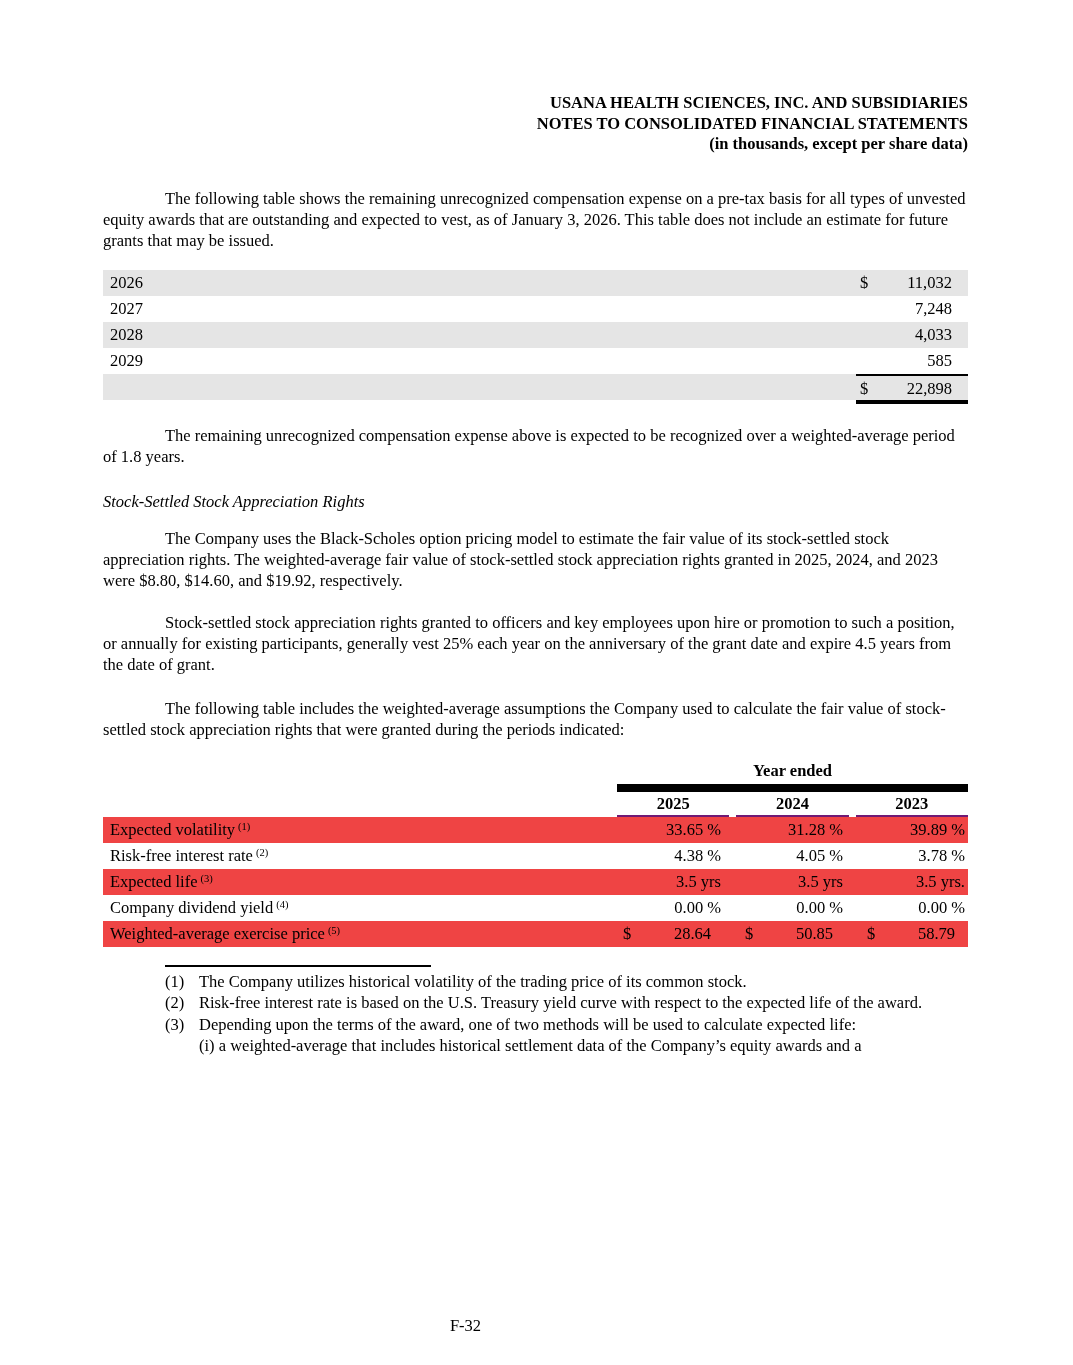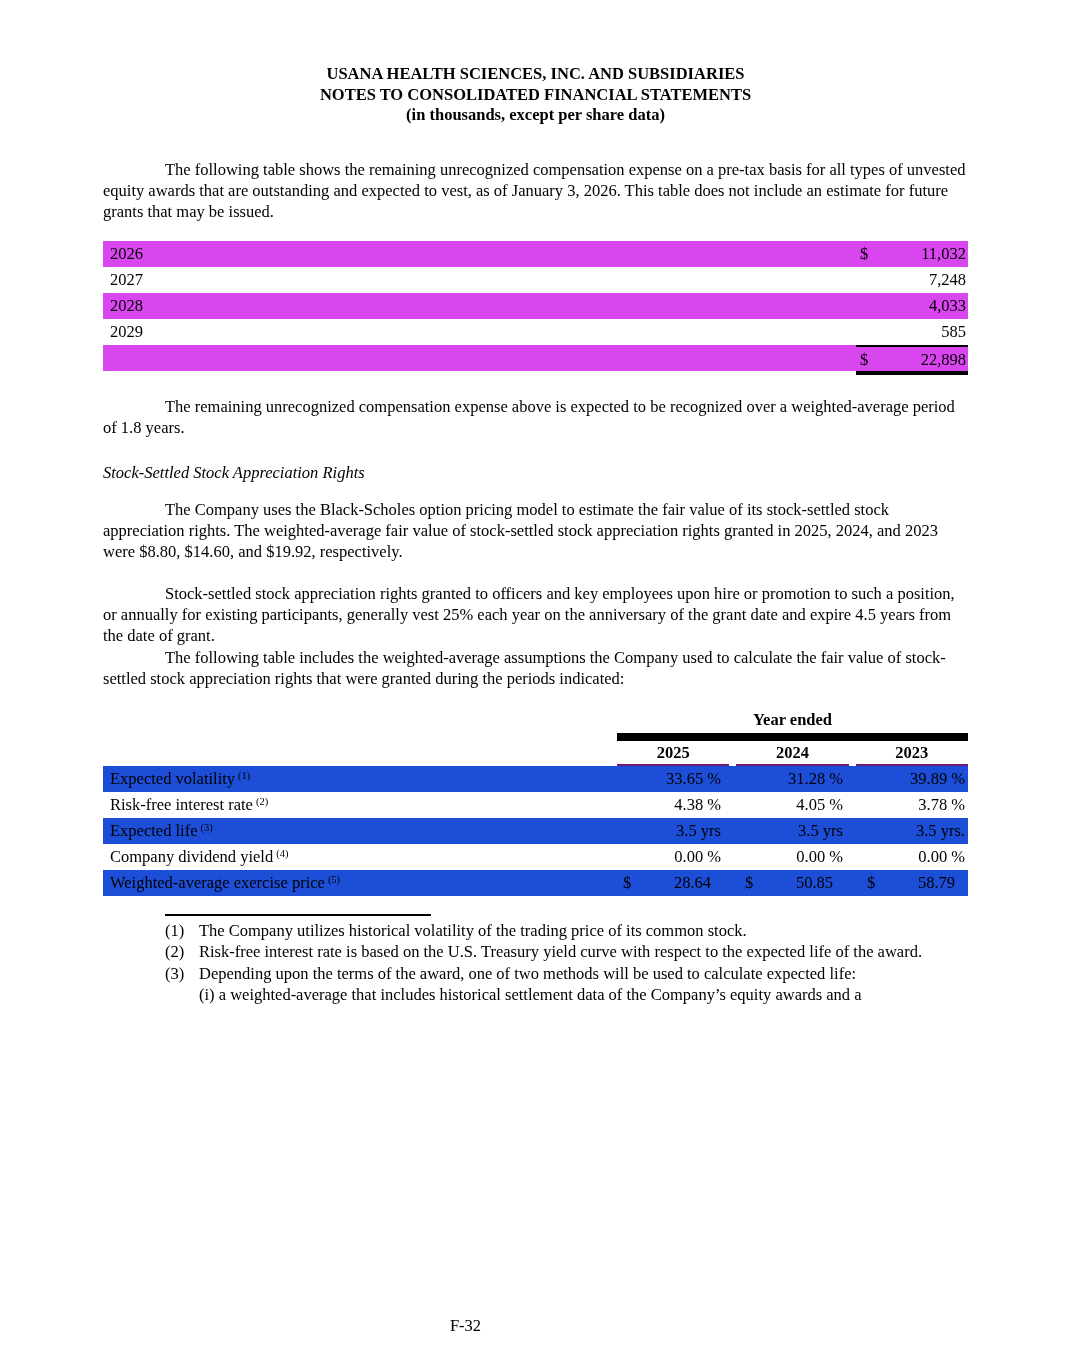--- a/index.html
+++ b/index.html
@@ -16,57 +16,57 @@
     overflow: hidden;
   }
   .content {
     position: absolute;
     left: 103px;
     top: 0;
     width: 865px;
   }
   
   .doc-header {
-    margin-top: 64px;
-    text-align: center;
+    margin-top: 93px;
+    text-align: right;
     font-weight: bold;
     line-height: 20.5px;
   }
   
   .para {
     text-indent: 62px;
     line-height: 21px;
     text-align: left;
   }
   .p1 { margin-top: 33px; }
   .p2 { margin-top: 21px; }
   .section-heading {
     margin-top: 24px;
     font-style: italic;
     line-height: 21px;
   }
   .p3 { margin-top: 16px; }
   .p4 { margin-top: 21px; }
-  .p5 { margin-top: 1px; }
+  .p5 { margin-top: 23px; }
   
   .expense-table { margin-top: 19px; }
   .exp-row {
     display: flex;
     height: 26px;
     line-height: 26px;
     align-items: stretch;
   }
-  .exp-row.shaded { background: #d946ef; }
+  .exp-row.shaded { background: #e5e5e5; }
   .exp-label { flex: 1; padding-left: 7px; }
   .exp-amount {
     width: 112px;
     display: flex;
   }
   .exp-cur { padding-left: 4px; }
-  .exp-val { flex: 1; text-align: right; padding-right: 2px; }
+  .exp-val { flex: 1; text-align: right; padding-right: 16px; }
   .exp-amount.total-amount { border-top: 2px solid #000; }
   .double-rule {
     margin-left: 753px;
     width: 112px;
     height: 3px;
     border-top: 2px solid #000;
     border-bottom: 2px solid #000;
   }
   
   .assumptions-table { margin-top: 21px; }
@@ -92,21 +92,21 @@
     font-weight: bold;
     line-height: 21px;
     padding-bottom: 1px;
     border-bottom: 2px solid #701a75;
   }
   .assump-row {
     display: flex;
     height: 26px;
     line-height: 26px;
   }
-  .assump-row.shaded { background: #1d4ed8; }
+  .assump-row.shaded { background: #ef4444; }
   .assump-label { width: 514px; padding-left: 7px; }
   .assump-cols { width: 351px; display: flex; column-gap: 15px; }
   .assump-cell {
     width: 112.33px;
     text-align: right;
     padding-right: 3px;
   }
   .assump-cell.currency {
     display: flex;
     text-align: left;

